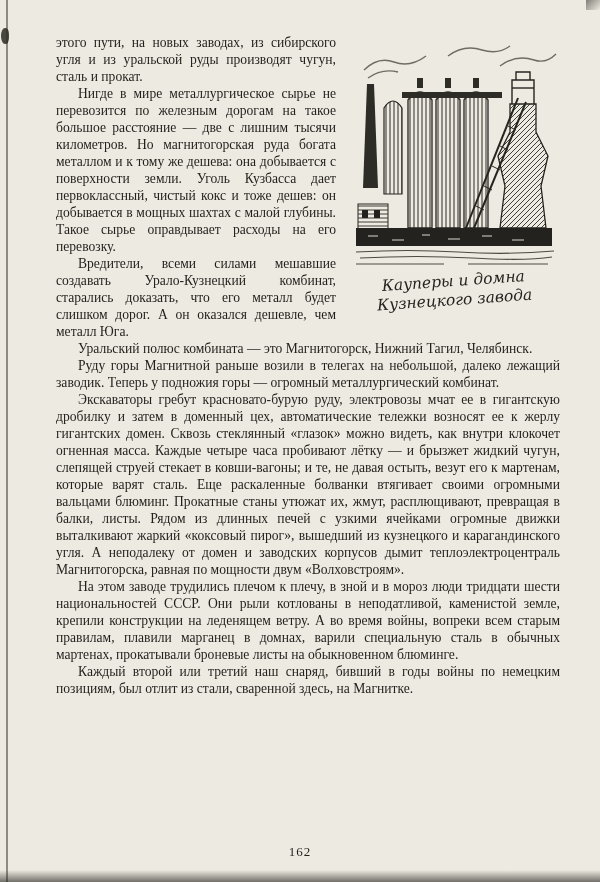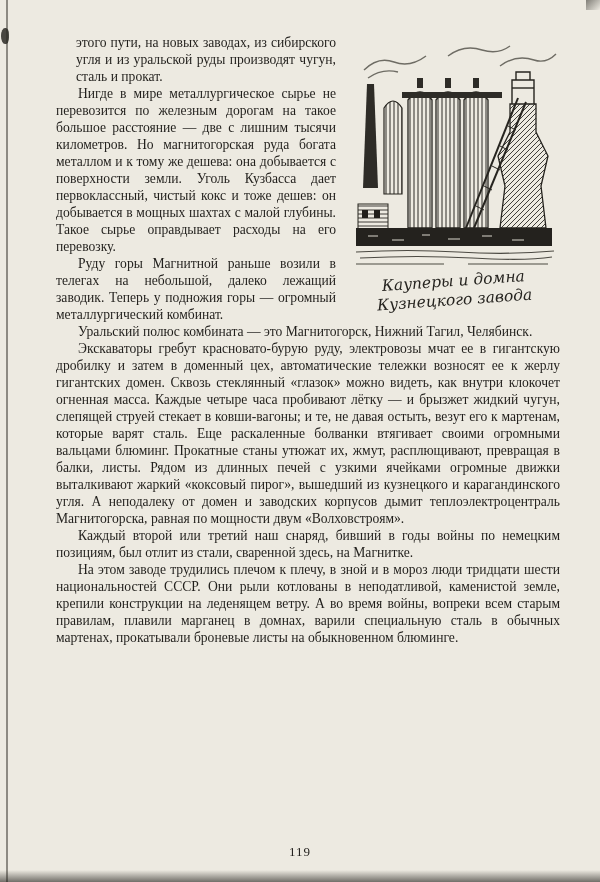--- a/index.html
+++ b/index.html
@@ -28,21 +28,21 @@
   .bottom-shadow {
     position:absolute; left:0; right:0; bottom:0; height:12px;
     background:linear-gradient(to bottom, rgba(30,28,24,0), rgba(30,28,24,.6));
   }
   .content {
     position:absolute; top:34px; left:56px; right:40px;
     font-size:13.6px; line-height:17px;
     text-align:justify;
   }
   .content p { margin:0; text-indent:22px; }
-  .content p.no-indent { text-indent:0;margin-left:20px; }
+  .content p.no-indent { text-indent:0; }
   .figure {
     float:right;
     width:212px;
     margin:2px 0 6px 12px;
   }
   .figure svg { display:block; width:212px; height:232px; }
   .caption {
     margin-top:4px;
     transform:rotate(-4deg);
     text-align:center;
@@ -137,21 +137,22 @@
       </svg>
 
       <div class="caption">
         <div>Кауперы и домна</div>
         <div>Кузнецкого завода</div>
       </div>
     </div>
 
   <p class="no-indent">этого пути, на новых заводах, из сибирского угля и из уральской руды производят чугун, сталь и прокат.</p>
       <p>Нигде в мире металлургическое сырье не перевозится по железным дорогам на такое большое расстояние — две с лишним тысячи километров. Но магнитогорская руда богата металлом и к тому же дешева: она добывается с поверхности земли. Уголь Кузбасса дает первоклассный, чистый кокс и тоже дешев: он добывается в мощных шахтах с малой глубины. Такое сырье оправдывает расходы на его перевозку.</p>
+      <p>Вредители, всеми силами мешавшие создавать Урало-Кузнецкий комбинат, старались доказать, что его металл будет слишком дорог. А он оказался дешевле, чем металл Юга.</p>
+      <p>Уральский полюс комбината — это Магнитогорск, Нижний Тагил, Челябинск.</p>
       <p>Руду горы Магнитной раньше возили в телегах на небольшой, далеко лежащий заводик. Теперь у подножия горы — огромный металлургический комбинат.</p>
-      <p>Уральский полюс комбината — это Магнитогорск, Нижний Тагил, Челябинск.</p>
       <p>Экскаваторы гребут красновато-бурую руду, электровозы мчат ее в гигантскую дробилку и затем в доменный цех, автоматические тележки возносят ее к жерлу гигантских домен. Сквозь стеклянный «глазок» можно видеть, как внутри клокочет огненная масса. Каждые четыре часа пробивают лётку — и брызжет жидкий чугун, слепящей струей стекает в ковши-вагоны; и те, не давая остыть, везут его к мартенам, которые варят сталь. Еще раскаленные болванки втягивает своими огромными вальцами блюминг. Прокатные станы утюжат их, жмут, расплющивают, превращая в балки, листы. Рядом из длинных печей с узкими ячейками огромные движки выталкивают жаркий «коксовый пирог», вышедший из кузнецкого и карагандинского угля. А неподалеку от домен и заводских корпусов дымит теплоэлектроцентраль Магнитогорска, равная по мощности двум «Волховстроям».</p>
+      <p>На этом заводе трудились плечом к плечу, в зной и в мороз люди тридцати шести национальностей СССР. Они рыли котлованы в неподатливой, каменистой земле, крепили конструкции на леденящем ветру. А во время войны, вопреки всем старым правилам, плавили марганец в домнах, варили специальную сталь в обычных мартенах, прокатывали броневые листы на обыкновенном блюминге.</p>
       <p>Каждый второй или третий наш снаряд, бивший в годы войны по немецким позициям, был отлит из стали, сваренной здесь, на Магнитке.</p>
-      <p>На этом заводе трудились плечом к плечу, в зной и в мороз люди тридцати шести национальностей СССР. Они рыли котлованы в неподатливой, каменистой земле, крепили конструкции на леденящем ветру. А во время войны, вопреки всем старым правилам, плавили марганец в домнах, варили специальную сталь в обычных мартенах, прокатывали броневые листы на обыкновенном блюминге.</p>
     </div>
 
-  <div class="page-number">119</div>
+  <div class="page-number">162</div>
 </div>
 
 </body></html>

